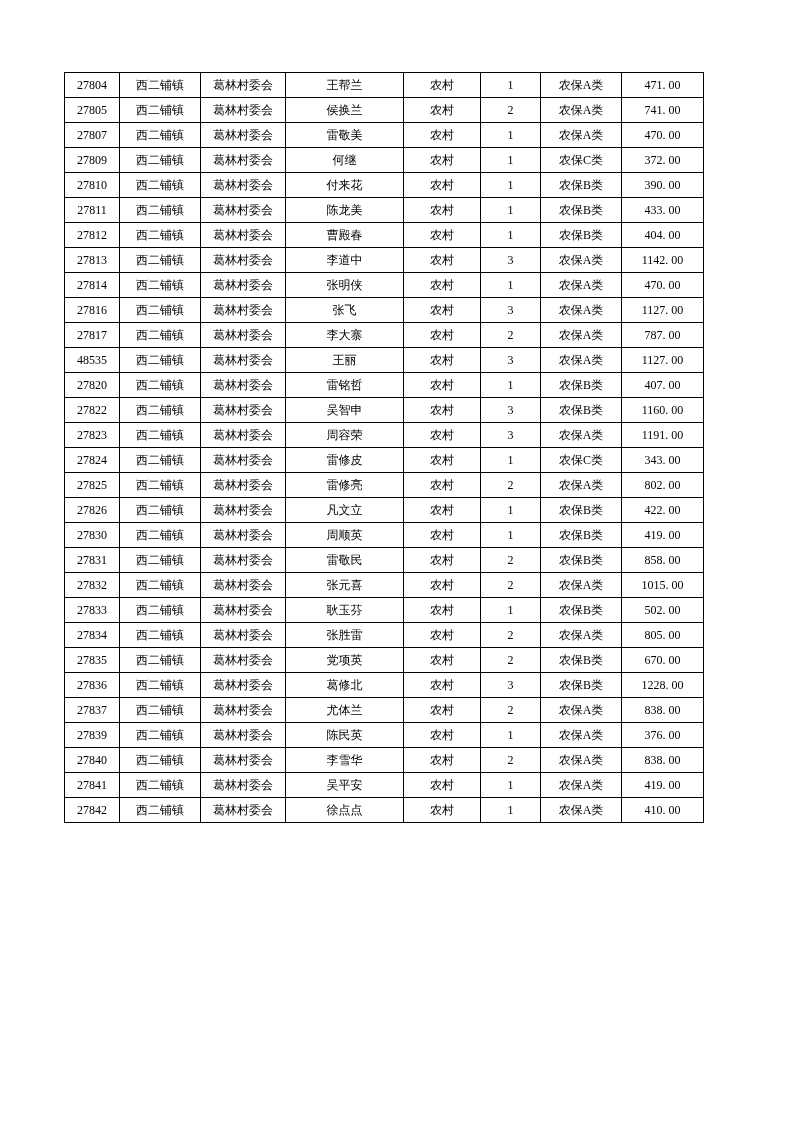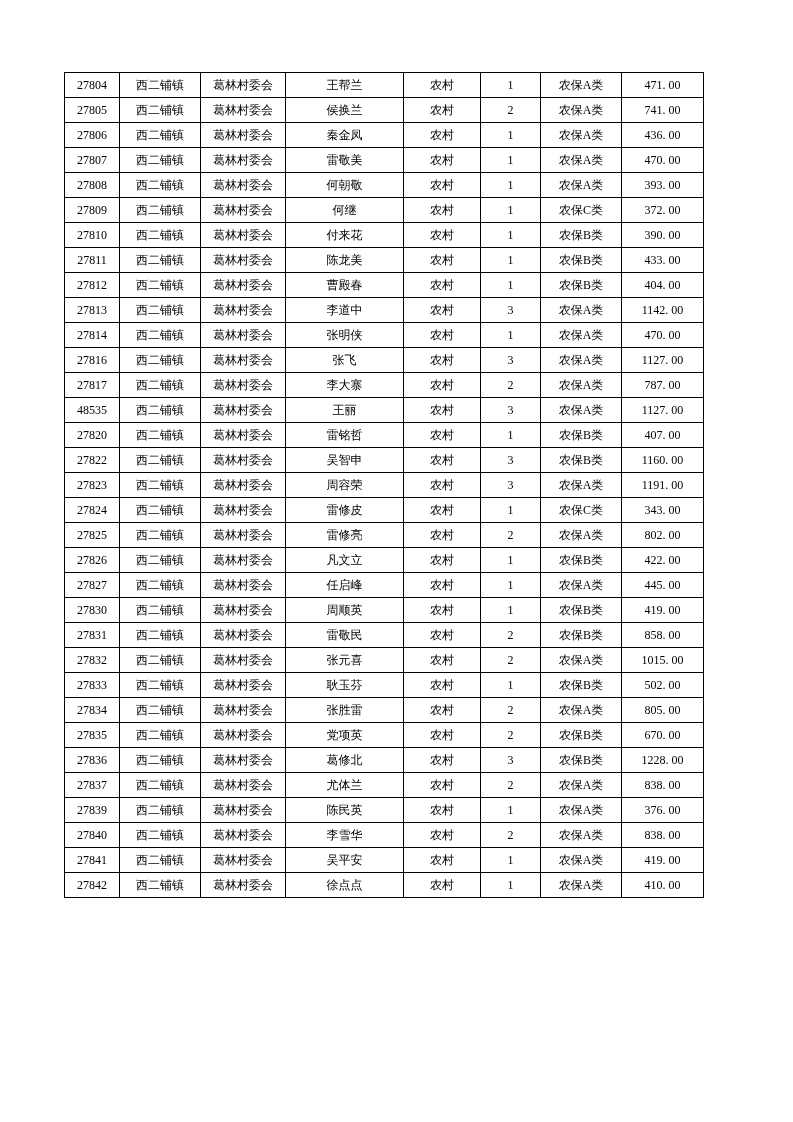--- a/index.html
+++ b/index.html
@@ -66,48 +66,28 @@
           <td>27805</td>
           <td>西二铺镇</td>
           <td>葛林村委会</td>
           <td>侯换兰</td>
           <td>农村</td>
           <td>2</td>
           <td>农保A类</td>
           <td>741. 00</td>
         </tr>
         <tr>
-          <td>27806</td>
-          <td>西二铺镇</td>
-          <td>葛林村委会</td>
-          <td>秦金凤</td>
-          <td>农村</td>
-          <td>1</td>
-          <td>农保A类</td>
-          <td>436. 00</td>
-        </tr>
-        <tr>
           <td>27807</td>
           <td>西二铺镇</td>
           <td>葛林村委会</td>
           <td>雷敬美</td>
           <td>农村</td>
           <td>1</td>
           <td>农保A类</td>
           <td>470. 00</td>
-        </tr>
-        <tr>
-          <td>27808</td>
-          <td>西二铺镇</td>
-          <td>葛林村委会</td>
-          <td>何朝敬</td>
-          <td>农村</td>
-          <td>1</td>
-          <td>农保A类</td>
-          <td>393. 00</td>
         </tr>
         <tr>
           <td>27809</td>
           <td>西二铺镇</td>
           <td>葛林村委会</td>
           <td>何继</td>
           <td>农村</td>
           <td>1</td>
           <td>农保C类</td>
           <td>372. 00</td>
@@ -244,30 +224,20 @@
         </tr>
         <tr>
           <td>27826</td>
           <td>西二铺镇</td>
           <td>葛林村委会</td>
           <td>凡文立</td>
           <td>农村</td>
           <td>1</td>
           <td>农保B类</td>
           <td>422. 00</td>
-        </tr>
-        <tr>
-          <td>27827</td>
-          <td>西二铺镇</td>
-          <td>葛林村委会</td>
-          <td>任启峰</td>
-          <td>农村</td>
-          <td>1</td>
-          <td>农保A类</td>
-          <td>445. 00</td>
         </tr>
         <tr>
           <td>27830</td>
           <td>西二铺镇</td>
           <td>葛林村委会</td>
           <td>周顺英</td>
           <td>农村</td>
           <td>1</td>
           <td>农保B类</td>
           <td>419. 00</td>

